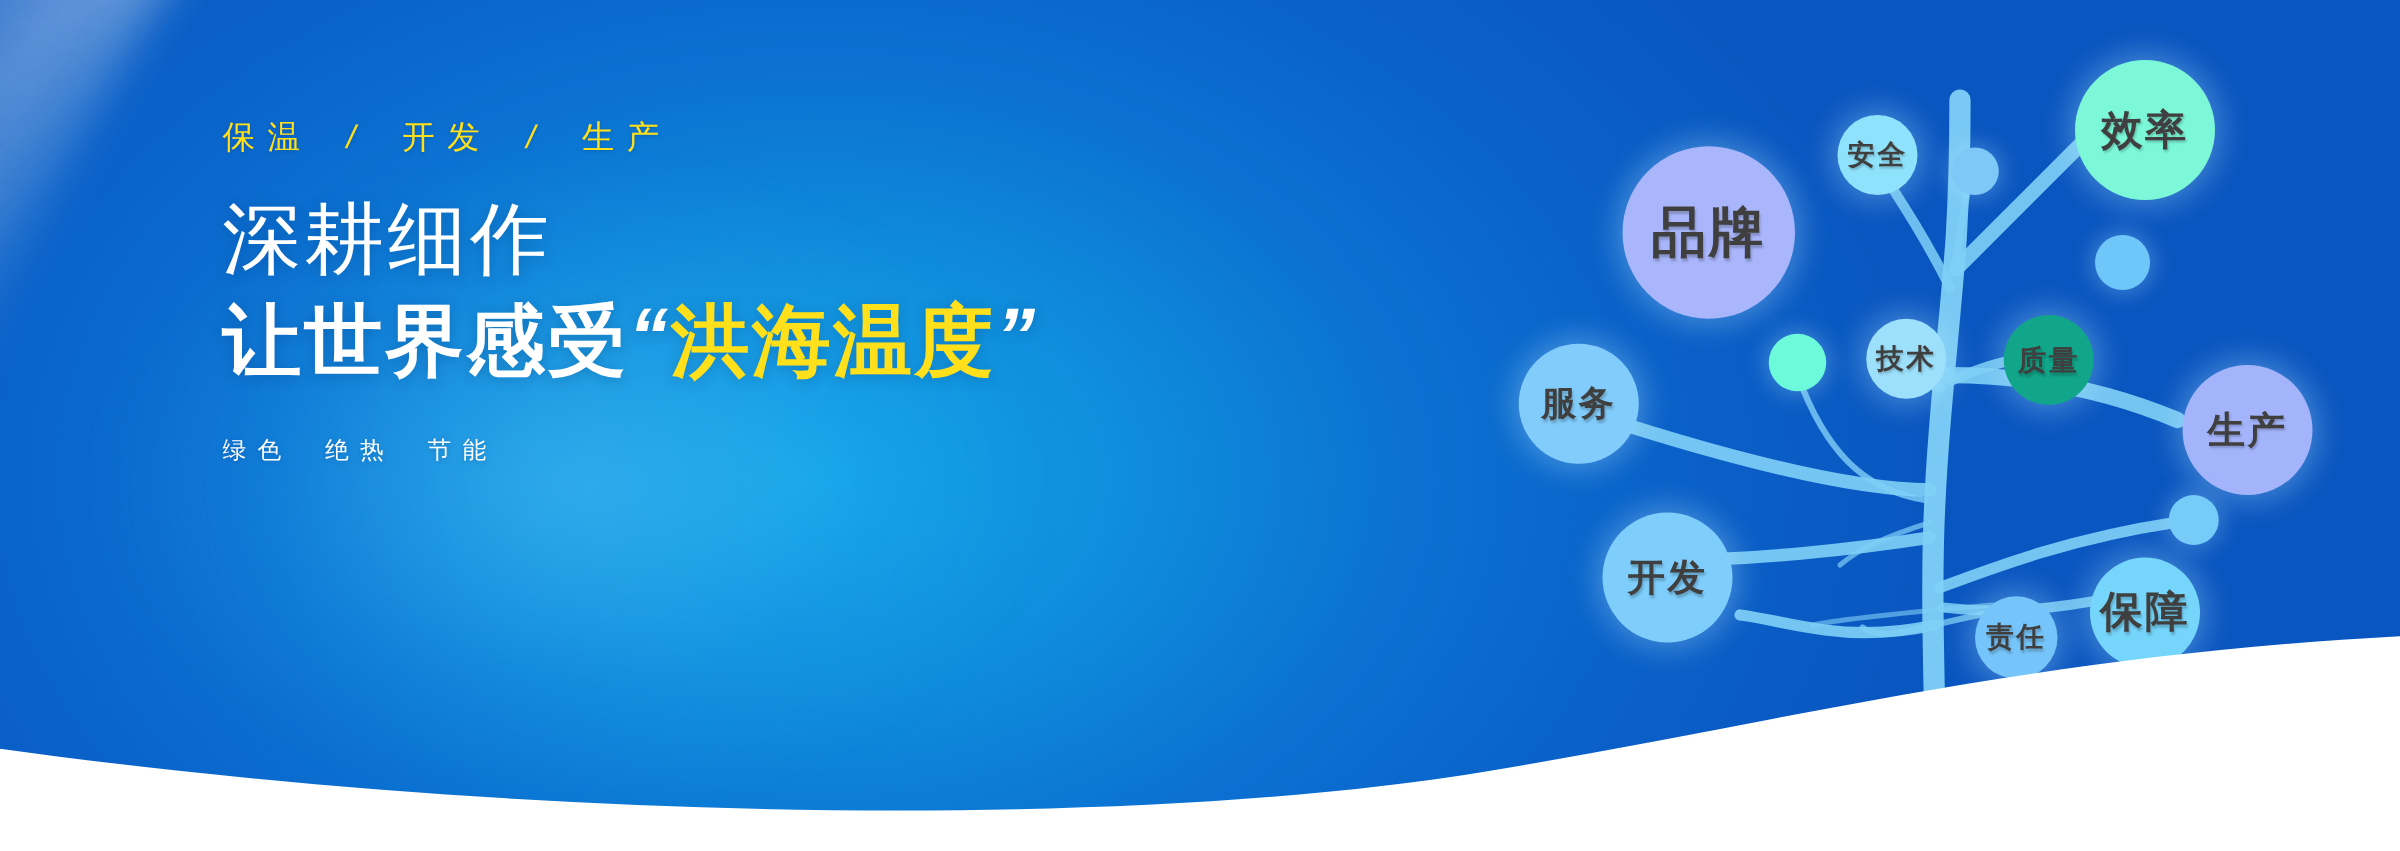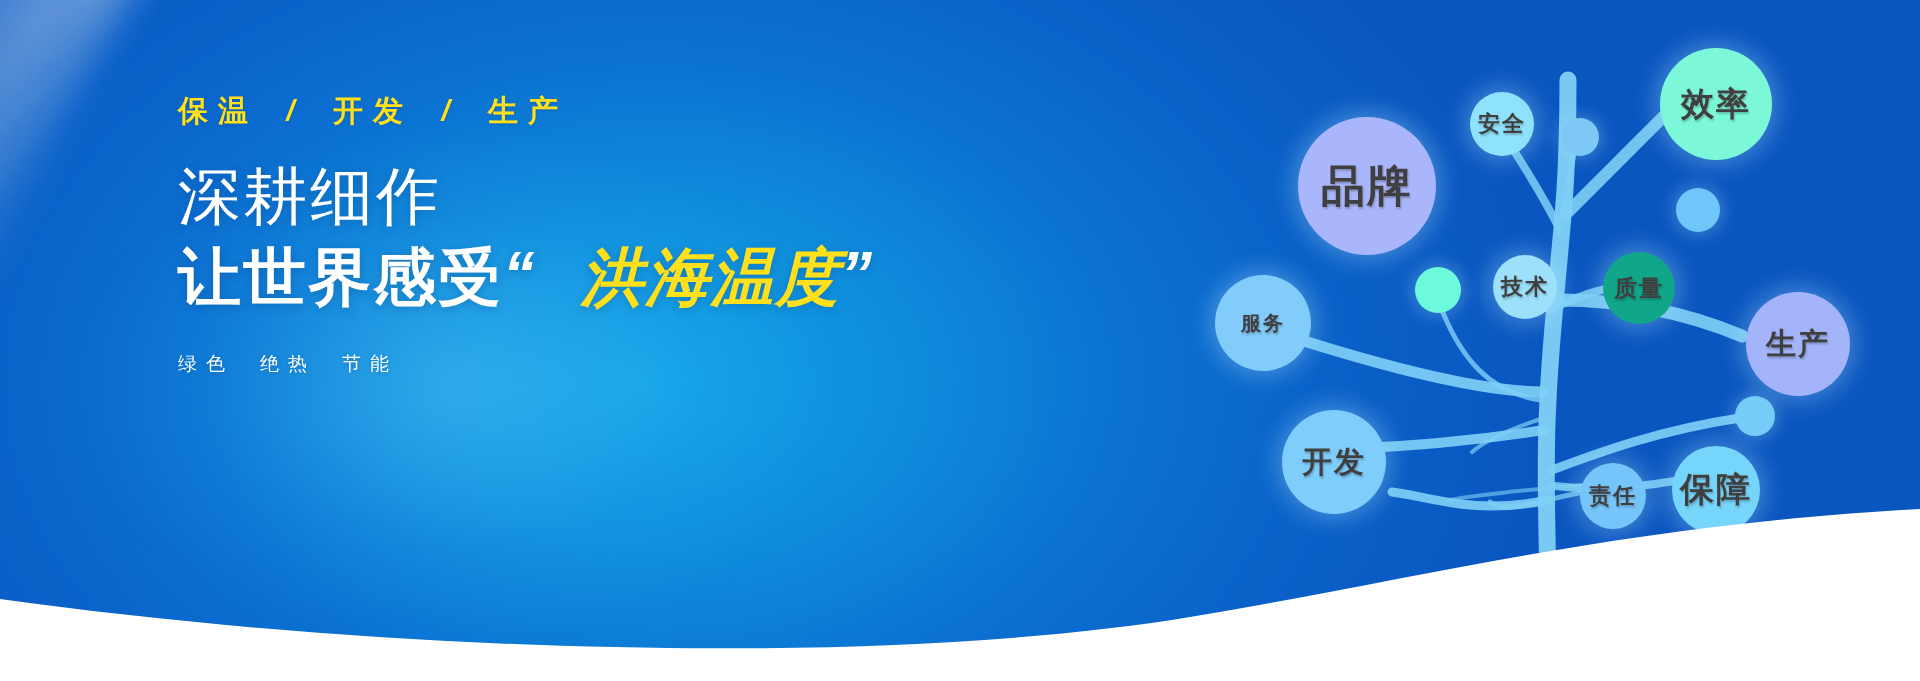--- a/index.html
+++ b/index.html
@@ -35,43 +35,42 @@
     filter:blur(10px);pointer-events:none;
   }
 
   
   .wave{position:absolute;left:0;bottom:0;width:1920px;height:230px;pointer-events:none;}
   .wave svg{display:block;width:100%;height:100%;}
 
   
   .text-block{position:absolute;left:178px;top:96px;width:760px;}
   .eyebrow{
-    color:#ffe01b;font-size:30px;letter-spacing:10px;
-    font-weight:700;line-height:1;white-space:nowrap;
+    color:#ffe01b;font-size:26px;letter-spacing:10px;
+    font-weight:400;line-height:1;white-space:nowrap;
     text-shadow:0 1px 3px rgba(0,40,90,.25);
   }
   .eyebrow .sep{color:#ffe01b;padding:0 10px;font-style:italic;}
   .headline1{
     margin-top:36px;color:#ffffff;font-size:63px;font-weight:normal;
     letter-spacing:3px;line-height:1.08;white-space:nowrap;
     text-shadow:0 2px 10px rgba(0,45,100,.28);
   }
   .headline2{
     margin-top:12px;font-size:63px;font-weight:bold;letter-spacing:2px;
     line-height:1.12;white-space:nowrap;color:#ffffff;
     text-shadow:0 2px 10px rgba(0,45,100,.28);
   }
   .headline2 .quote{
     color:#ffffff;font-style:italic;font-size:63px;
     display:inline-block;transform:translateY(-4px);
   }
   .accent{
-    color:#ffe01b;font-style:italic;font-weight:bold;
+    color:#ffe01b;font-weight:bold;
     text-shadow:0 2px 10px rgba(0,45,100,.25);
-    margin-left:44px;
   }
   .subline{
     margin-top:38px;color:#ffffff;font-size:19px;letter-spacing:9px;
     font-weight:400;white-space:nowrap;
     text-shadow:0 1px 4px rgba(0,45,100,.25);
   }
   .subline .gap{display:inline-block;width:26px;}
 
   
   .tree{position:absolute;right:0;top:0;width:900px;height:622px;}
@@ -170,31 +169,31 @@
         </div>
         <div class="bubble plain" style="width: 38px; height: 38px; left: 541px; top: 118px; background: rgb(126, 200, 247);"></div>
         <div class="bubble plain" style="width: 44px; height: 44px; left: 656px; top: 188px; background: rgb(111, 198, 248);"></div>
         <div class="bubble" style="width: 64px; height: 64px; left: 473px; top: 255px; background: rgb(156, 224, 251); font-size: 22px;">
           <span>技术</span>
         </div>
         <div class="bubble" style="width: 72px; height: 72px; left: 583px; top: 252px; background: rgb(17, 165, 137); font-size: 23px;">
           <span>质量</span>
         </div>
         <div class="bubble plain" style="width: 46px; height: 46px; left: 395px; top: 267px; background: rgb(109, 250, 219);"></div>
-        <div class="bubble" style="width: 96px; height: 96px; left: 195px; top: 275px; background: rgb(130, 204, 251); font-size: 20px;">
+        <div class="bubble" style="width: 96px; height: 96px; left: 195px; top: 275px; background: rgb(130, 204, 251); font-size: 28px;">
           <span>服务</span>
         </div>
         <div class="bubble" style="width: 104px; height: 104px; left: 726px; top: 292px; background: rgb(163, 180, 251); font-size: 30px;">
           <span>生产</span>
         </div>
         <div class="bubble plain" style="width: 40px; height: 40px; left: 715px; top: 396px; background: rgb(118, 204, 249);"></div>
         <div class="bubble" style="width: 104px; height: 104px; left: 262px; top: 410px; background: rgb(126, 205, 251); font-size: 30px;">
           <span>开发</span>
         </div>
-        <div class="bubble" style="width: 66px; height: 66px; left: 560px; top: 463px; background: rgb(118, 197, 250); font-size: 22px;">
+        <div class="bubble" style="width: 66px; height: 66px; left: 560px; top: 477px; background: rgb(118, 197, 250); font-size: 22px;">
           <span>责任</span>
         </div>
         <div class="bubble" style="width: 88px; height: 88px; left: 652px; top: 446px; background: rgb(118, 213, 251); font-size: 34px;">
           <span>保障</span>
         </div>
       </div>
   </div>
 
   <div class="wave">
     <svg viewBox="0 0 1920 230" preserveAspectRatio="none">

